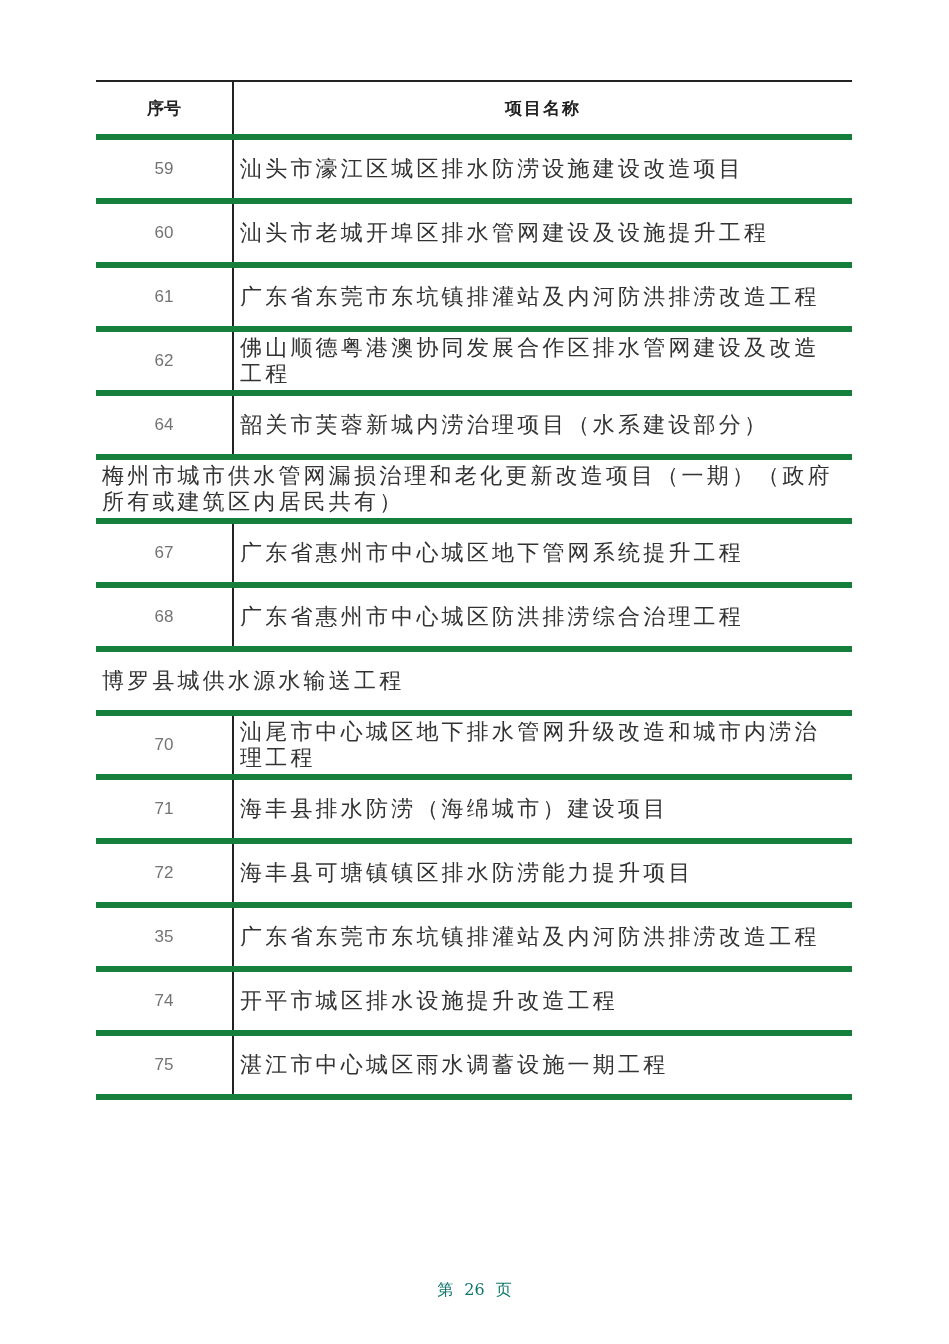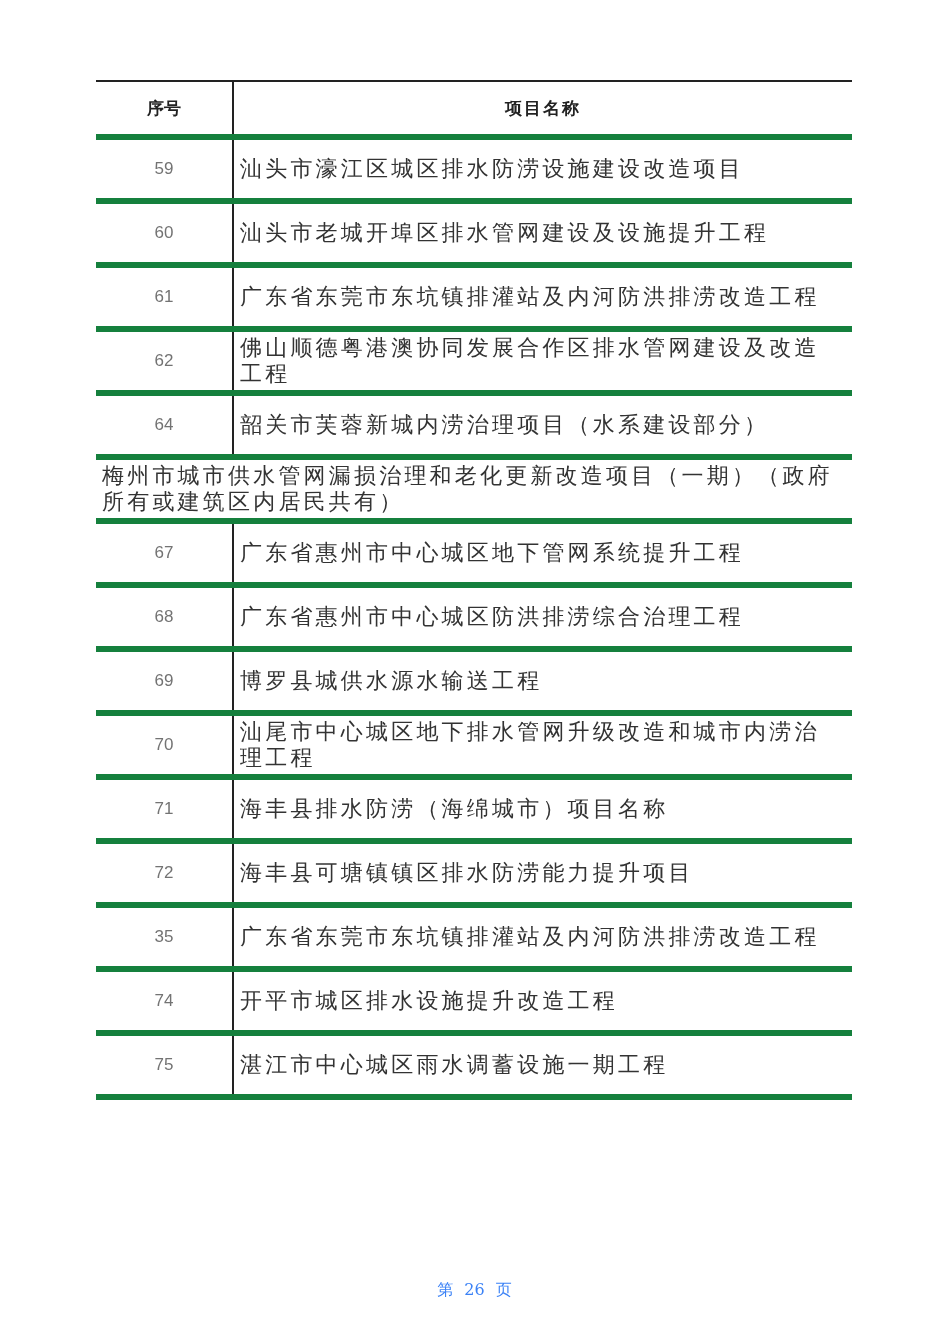--- a/index.html
+++ b/index.html
@@ -11,21 +11,21 @@
     .row.header { height: 58px; }
     .row.body { height: 64px; }
     .cell-num { width: 138px; border-right: 2px solid #222; box-sizing: border-box;
                 display: flex; align-items: center; justify-content: center;
                 font-family: "Liberation Sans", sans-serif; font-size: 17px; color: #737373; }
     .cell-name { flex: 1; display: flex; align-items: center; padding-left: 6px; padding-right: 14px;
                  font-size: 22px; letter-spacing: 3.2px; line-height: 26px; color: #333; }
     .header .cell-num, .header .cell-name { font-weight: bold; font-size: 17px; color: #222; }
     .header .cell-name { justify-content: center; letter-spacing: 2px; padding: 9px; }
     .footer { position: absolute; top: 1280px; left: 0; width: 949px; text-align: center;
-              font-family: "DejaVu Serif", "Liberation Serif", serif; font-size: 16px; color: #3b82f6;
+              font-family: "DejaVu Serif", "Liberation Serif", serif; font-size: 16px; color: #0f766e;
               word-spacing: 6px; }
   </style>
 </head>
 <body>
 
 <div class="table">
   <div class="row header">
     <div class="cell-num">序号</div>
     <div class="cell-name">项目名称</div>
   </div>
@@ -55,30 +55,29 @@
       </div>
       <div class="row body">
         <div class="cell-num">67</div>
         <div class="cell-name">广东省惠州市中心城区地下管网系统提升工程</div>
       </div>
       <div class="row body">
         <div class="cell-num">68</div>
         <div class="cell-name">广东省惠州市中心城区防洪排涝综合治理工程</div>
       </div>
       <div class="row body">
-        <div class="cell-num">69</div>
         <div class="cell-name">博罗县城供水源水输送工程</div>
       </div>
       <div class="row body">
         <div class="cell-num">70</div>
         <div class="cell-name">汕尾市中心城区地下排水管网升级改造和城市内涝治理工程</div>
       </div>
       <div class="row body">
         <div class="cell-num">71</div>
-        <div class="cell-name">海丰县排水防涝（海绵城市）项目名称</div>
+        <div class="cell-name">海丰县排水防涝（海绵城市）建设项目</div>
       </div>
       <div class="row body">
         <div class="cell-num">72</div>
         <div class="cell-name">海丰县可塘镇镇区排水防涝能力提升项目</div>
       </div>
       <div class="row body">
         <div class="cell-num">35</div>
         <div class="cell-name">广东省东莞市东坑镇排灌站及内河防洪排涝改造工程</div>
       </div>
       <div class="row body">

